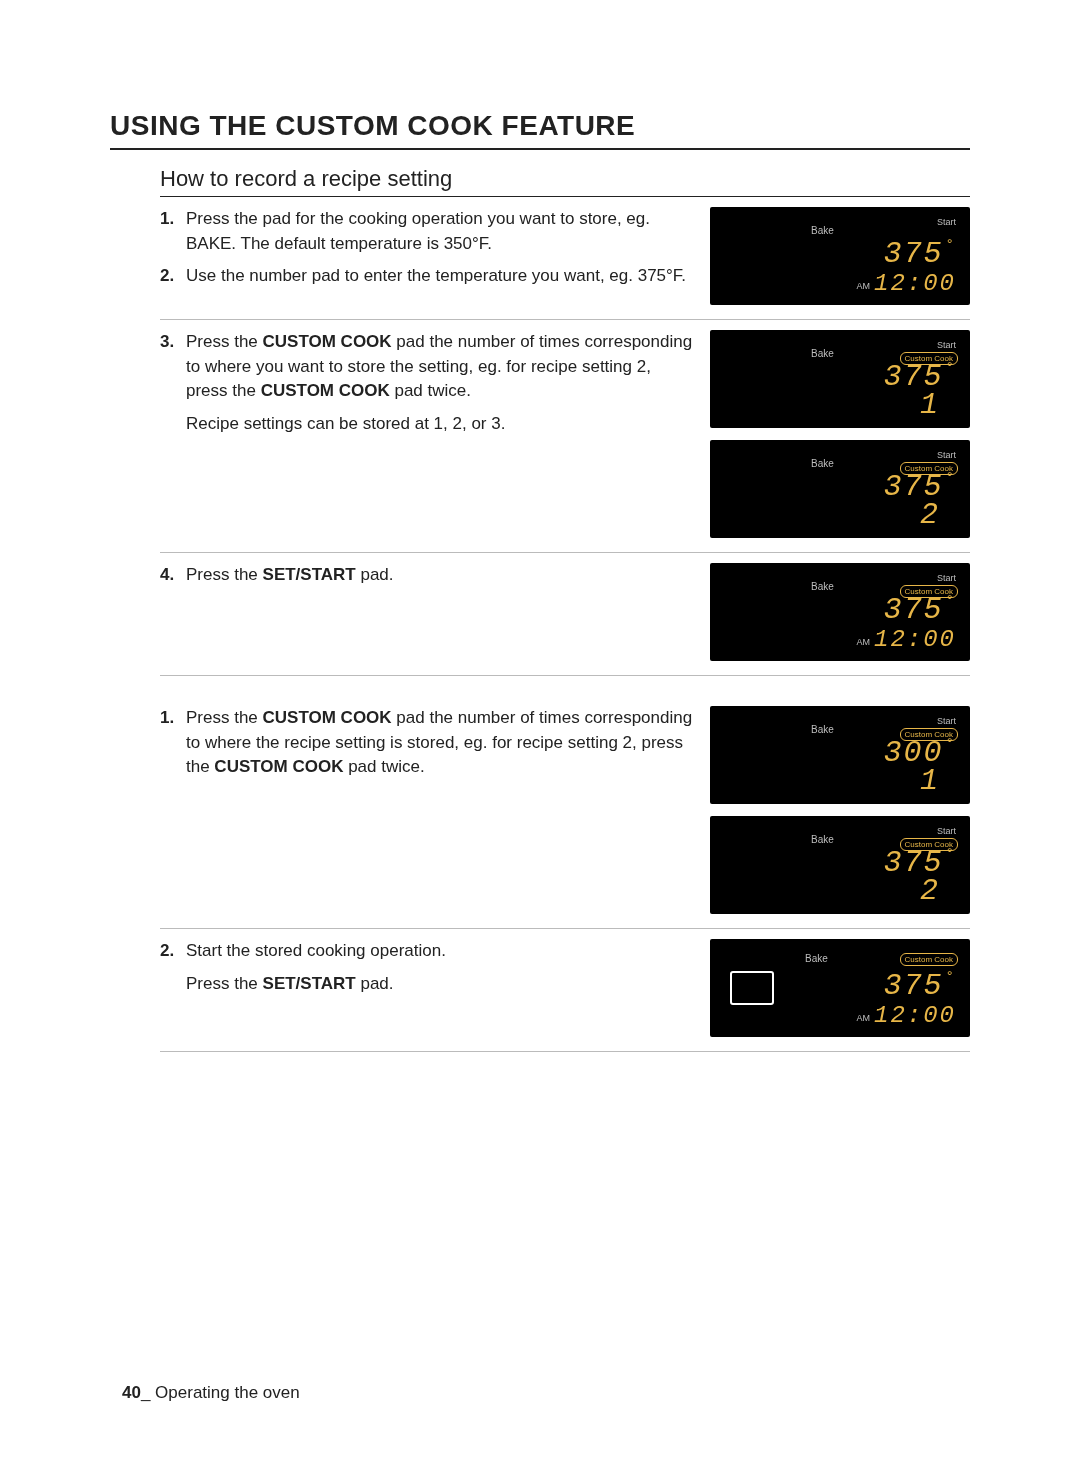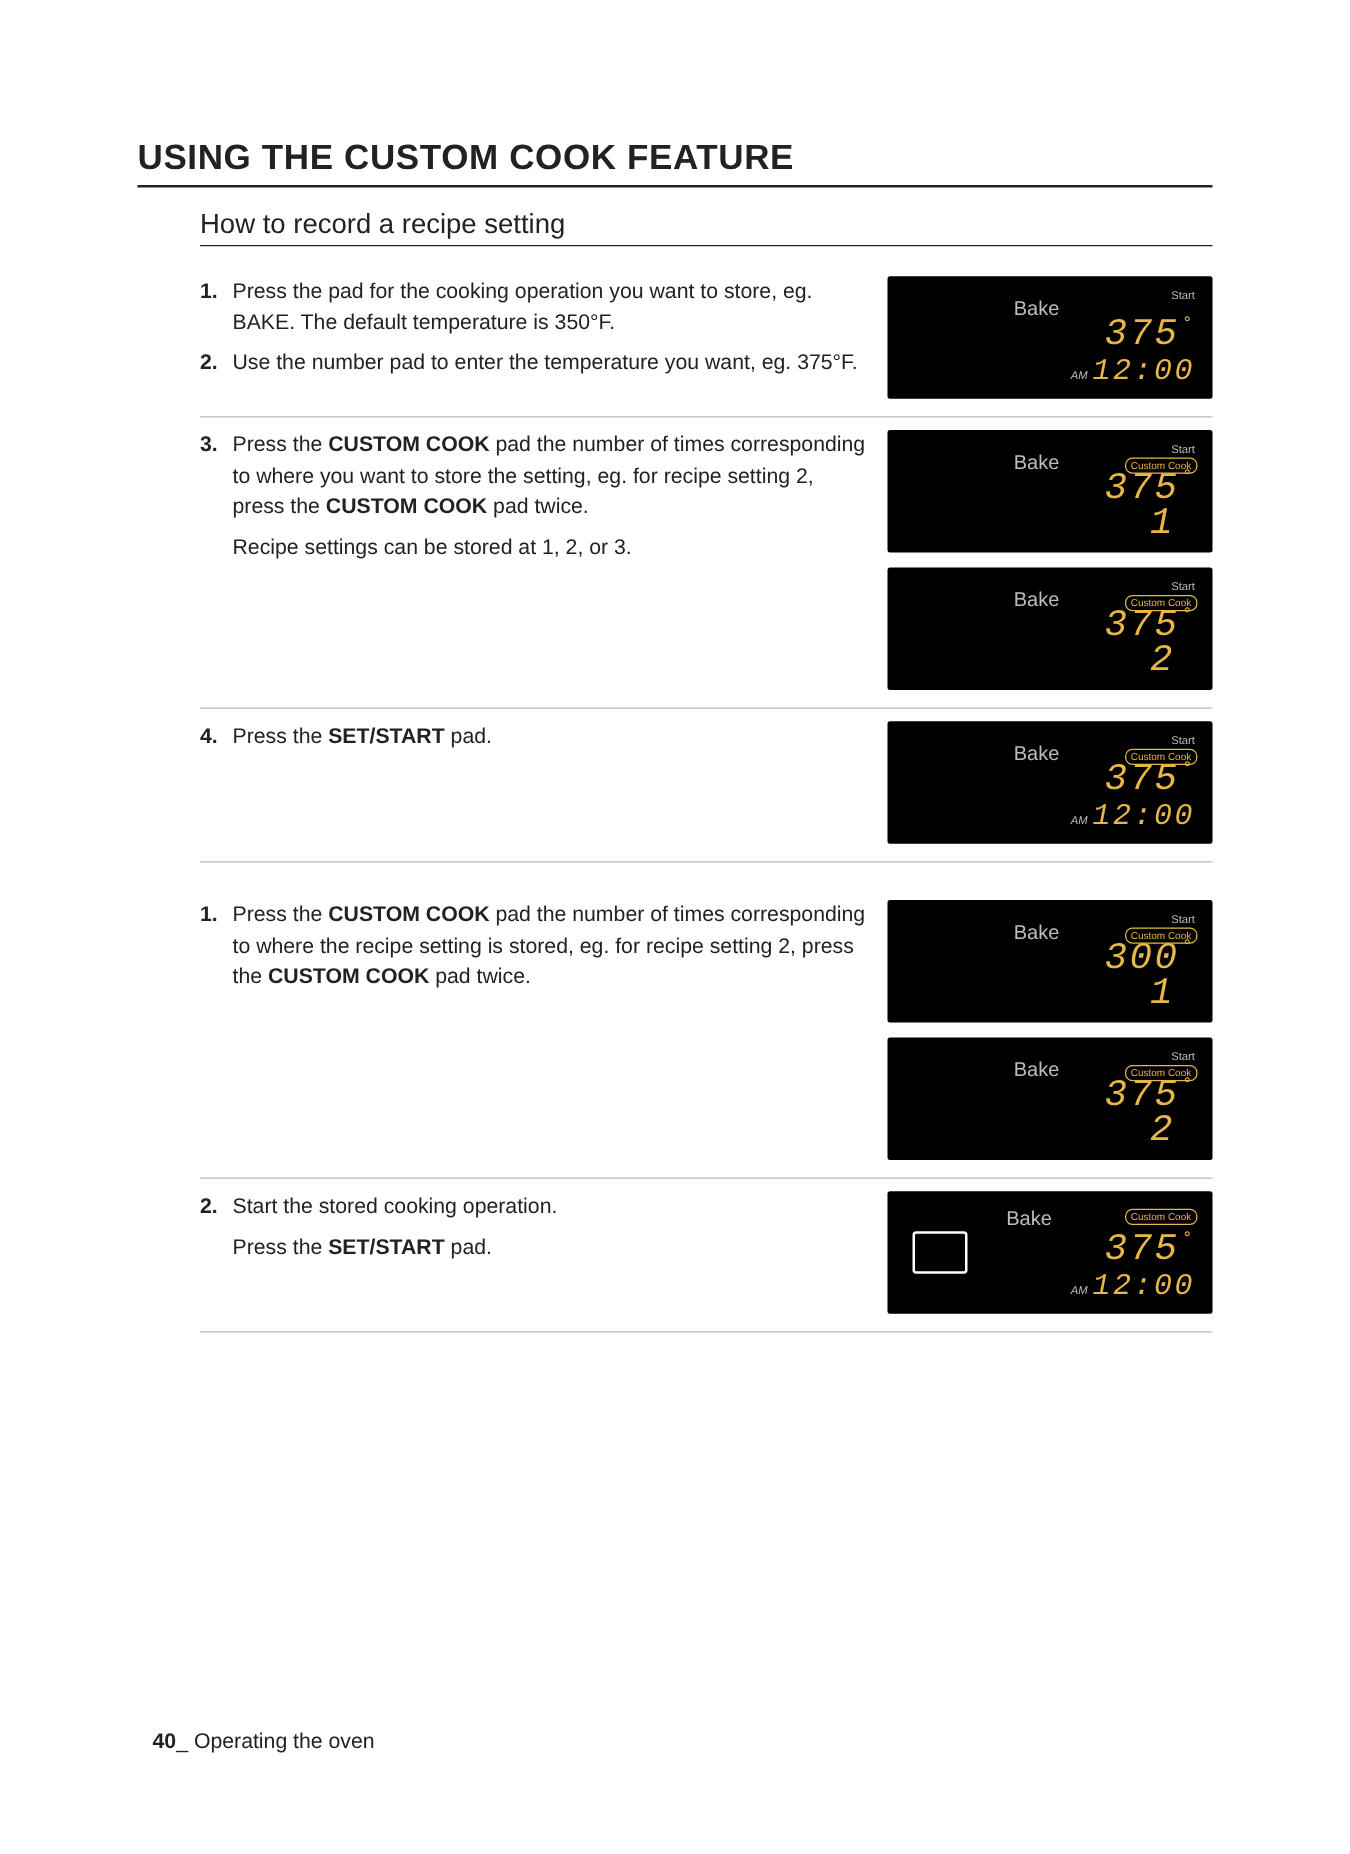--- a/index.html
+++ b/index.html
@@ -1,35 +1,35 @@
 <!DOCTYPE html>
 <html><head>
 <meta charset="utf-8">
 <style>
   * { box-sizing: border-box; margin: 0; padding: 0; }
   html, body { width: 1080px; height: 1483px; background: #fff; font-family: Arial, Helvetica, sans-serif; color: #222; }
   .page { padding: 110px 110px 0 110px; }
   h1 { font-size: 28px; font-weight: 700; letter-spacing: .5px; border-bottom: 2px solid #222; padding-bottom: 6px; margin-bottom: 16px; }
   .intro { margin-left: 50px; font-size: 17px; line-height: 1.45; margin-bottom: 26px; }
-  h2 { margin-left: 50px; font-size: 22px; font-weight: 400; border-bottom: 1.5px solid #222; padding-bottom: 4px; margin-bottom: 14px; }
+  h2 { margin-left: 50px; font-size: 22px; font-weight: 400; border-bottom: 1.5px solid #222; padding-bottom: 4px; }
   .steps { margin-left: 50px; }
   .step-row { display: flex; align-items: flex-start; border-bottom: 1px solid #bbb; padding: 10px 0 14px 0; gap: 14px; }
   .step-col-text { flex: 1; }
   .step-item { display: flex; gap: 8px; margin-bottom: 8px; font-size: 17px; line-height: 1.45; }
   .step-num { font-weight: 700; min-width: 18px; }
   .step-sub { margin-left: 26px; font-size: 17px; line-height: 1.45; margin-top: 6px; }
   .displays { display: flex; flex-direction: column; gap: 12px; }
   .display { width: 260px; height: 98px; background: #000; border-radius: 2px; position: relative; color: #e7b648; font-family: "Courier New", monospace; }
-  .d-bake { position: absolute; top: 18px; left: 80px; font-size: 16px; color: #bdbdbd; font-family: Arial, sans-serif; padding-left: 21px; }
+  .d-bake { position: absolute; top: 18px; left: 80px; font-size: 10px; color: #bdbdbd; font-family: Arial, sans-serif; padding-left: 21px; }
   .d-start { position: absolute; top: 10px; right: 14px; font-size: 9px; color: #bdbdbd; font-family: Arial, sans-serif; }
   .d-cc { position: absolute; top: 22px; right: 12px; font-size: 8px; color: #e7b648; border: 1px solid #e7b648; border-radius: 6px; padding: 1px 4px; font-family: Arial, sans-serif; }
   .d-temp { position: absolute; top: 30px; right: 14px; font-size: 30px; letter-spacing: 2px; font-style: italic; }
   .d-temp .deg { font-size: 14px; vertical-align: top; margin-left: 2px; font-style: normal; }
   .d-clock { position: absolute; bottom: 8px; right: 14px; font-size: 24px; letter-spacing: 2px; font-style: italic; text-align: right; }
-  .d-am { position: absolute; bottom: 14px; right: 100px; font-size: 9px; color: #bdbdbd; font-family: Arial, sans-serif; font-style: italic; }
+  .d-am { position: absolute; bottom: 14px; right: 100px; font-size: 9px; color: #bdbdbd; font-family: Arial, sans-serif; }
   .d-preset { position: absolute; bottom: 6px; right: 32px; font-size: 30px; font-style: italic; }
   .d-box { position: absolute; left: 20px; top: 32px; width: 44px; height: 34px; border: 2px solid #fff; border-radius: 3px; }
   .foot { position: absolute; left: 110px; bottom: 80px; font-size: 17px; margin-left: 12px; }
   .foot b { font-weight: 700; }
   .section-gap { height: 20px; }
 </style>
 </head>
 <body>
 
 <div class="page">

